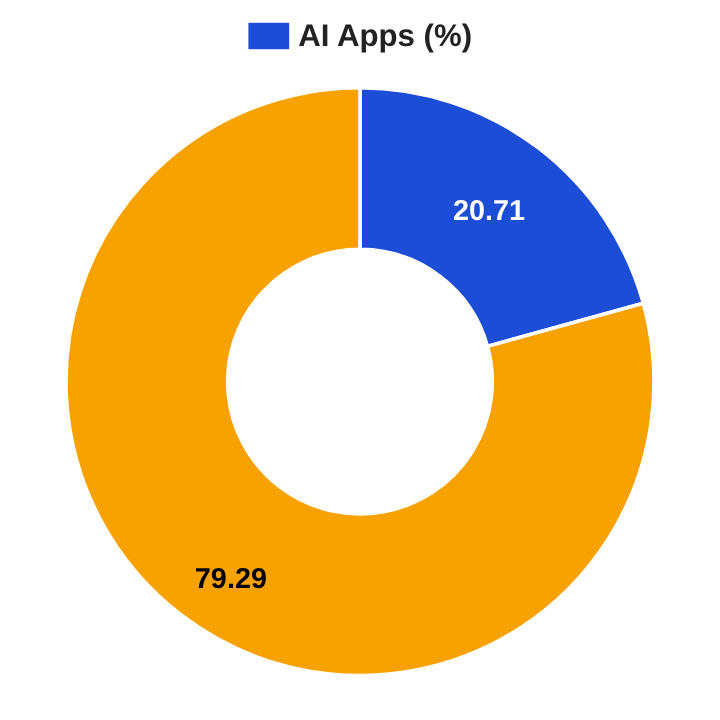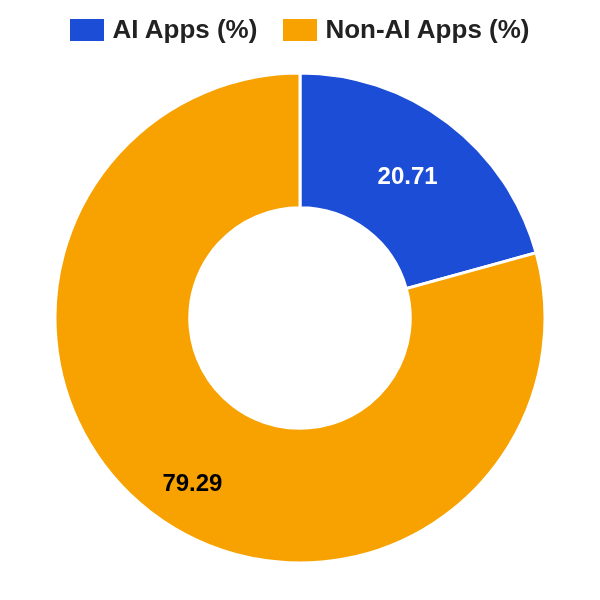--- a/index.html
+++ b/index.html
@@ -48,24 +48,20 @@
   }
 </style>
 </head>
 <body>
 
 <div class="legend">
   <div class="legend-item">
     <span class="swatch" style="background:#1c4dd6"></span>
     <span>AI Apps (%)</span>
   </div>
-  <div class="legend-item">
-    <span class="swatch" style="background:#f7a200"></span>
-    <span>Non-AI Apps (%)</span>
-  </div>
 </div>
 
 <div class="chart-wrap">
   <svg class="donut" width="540" height="540" viewBox="-270 -270 540 540">
     <g id="slices">
         <path d="M 1.5001923289555078e-14 -245 A 245 245 0 0 1 236.1533409407654 -65.24262075142765 L 106.26900342334443 -29.359179338142443 A 110.25 110.25 0 0 0 6.7508654802997845e-15 -110.25 Z" fill="#1c4dd6" stroke="#ffffff" stroke-width="3"></path>
         <path d="M 236.1533409407654 -65.24262075142765 A 245 245 0 1 1 -4.500576986866523e-14 -245 L -2.0252596440899354e-14 -110.25 A 110.25 110.25 0 1 0 106.26900342334443 -29.359179338142443 Z" fill="#f7a200" stroke="#ffffff" stroke-width="3"></path>
       </g>
   </svg>
   <div id="labels">

